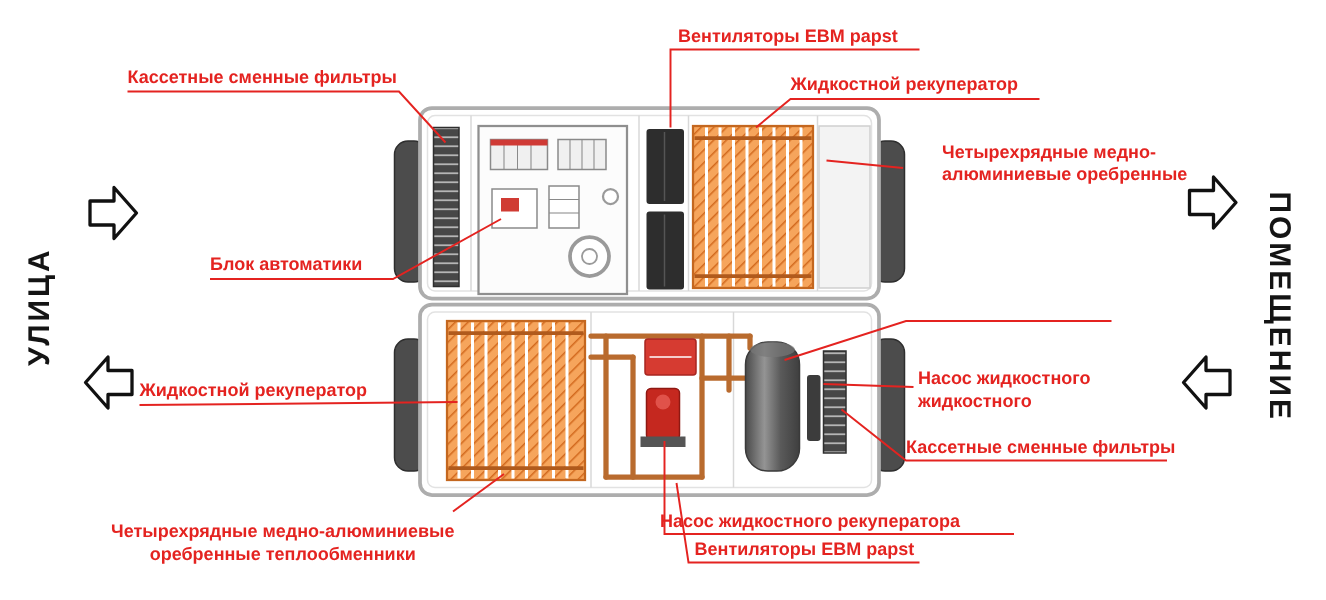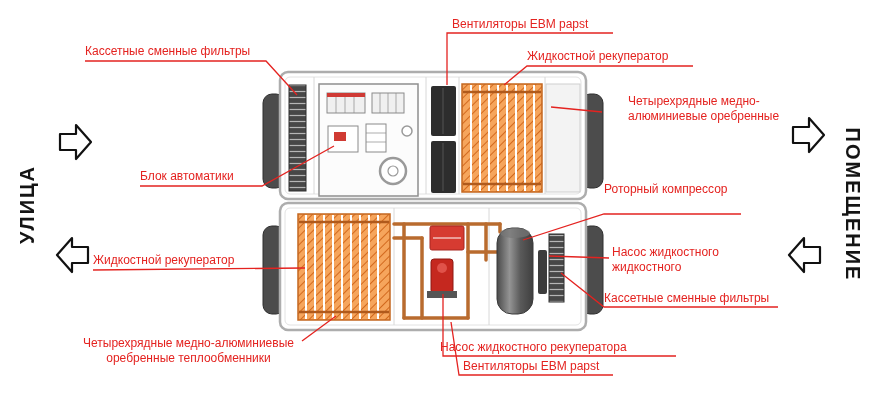--- a/index.html
+++ b/index.html
@@ -8,21 +8,21 @@
     font-family:"Liberation Sans",sans-serif;
   }
   .stage svg{position:absolute;left:0;top:0;}
   .side-label{
     position:absolute;color:#141414;font-weight:bold;font-size:20px;
     letter-spacing:2px;text-align:center;white-space:nowrap;
   }
   .side-label.left{width:140px;left:-43px;top:193px;transform:rotate(-90deg);}
   .side-label.right{width:200px;left:752px;top:193px;transform:rotate(90deg);}
   .lbl{
-    position:absolute;color:#e42320;font-size:12px;line-height:15px;white-space:nowrap;
+    position:absolute;color:#e42320;font-size:12px;line-height:15px;white-space:nowrap;font-weight:bold;
   }
   .lbl .ln{white-space:nowrap;}
   .lbl.center{text-align:center;}
 </style>
 </head>
 <body>
 
 <div class="stage">
 
   <svg width="884" height="400" viewBox="0 0 884 400">
@@ -195,33 +195,32 @@
   <div class="lbl" style="left:527px;top:49px">Жидкостной рекуператор</div>
 
   <div class="lbl" style="left:628px;top:94px">
     <div class="ln">Четырехрядные медно-</div>
     <div class="ln">алюминиевые оребренные</div>
   </div>
 
   <div class="lbl" style="left:140px;top:169px">Блок автоматики</div>
 
   <div class="lbl" style="left:604px;top:182px">
-    <div class="ln">Роторный компрессор</div>
   </div>
 
   <div class="lbl" style="left:612px;top:245px">
     <div class="ln">Насос жидкостного</div>
     <div class="ln">жидкостного</div>
   </div>
 
   <div class="lbl" style="left:604px;top:291px">Кассетные сменные фильтры</div>
 
   <div class="lbl" style="left:93px;top:253px">Жидкостной рекуператор</div>
 
-  <div class="lbl center" style="left:66px;top:336px;width:245px">
+  <div class="lbl center" style="left:66px;top:347px;width:245px">
     <div class="ln">Четырехрядные медно-алюминиевые</div>
     <div class="ln">оребренные теплообменники</div>
   </div>
 
   <div class="lbl" style="left:440px;top:340px">Насос жидкостного рекуператора</div>
 
   <div class="lbl" style="left:463px;top:359px">Вентиляторы EBM papst</div>
 
 </div>
 

